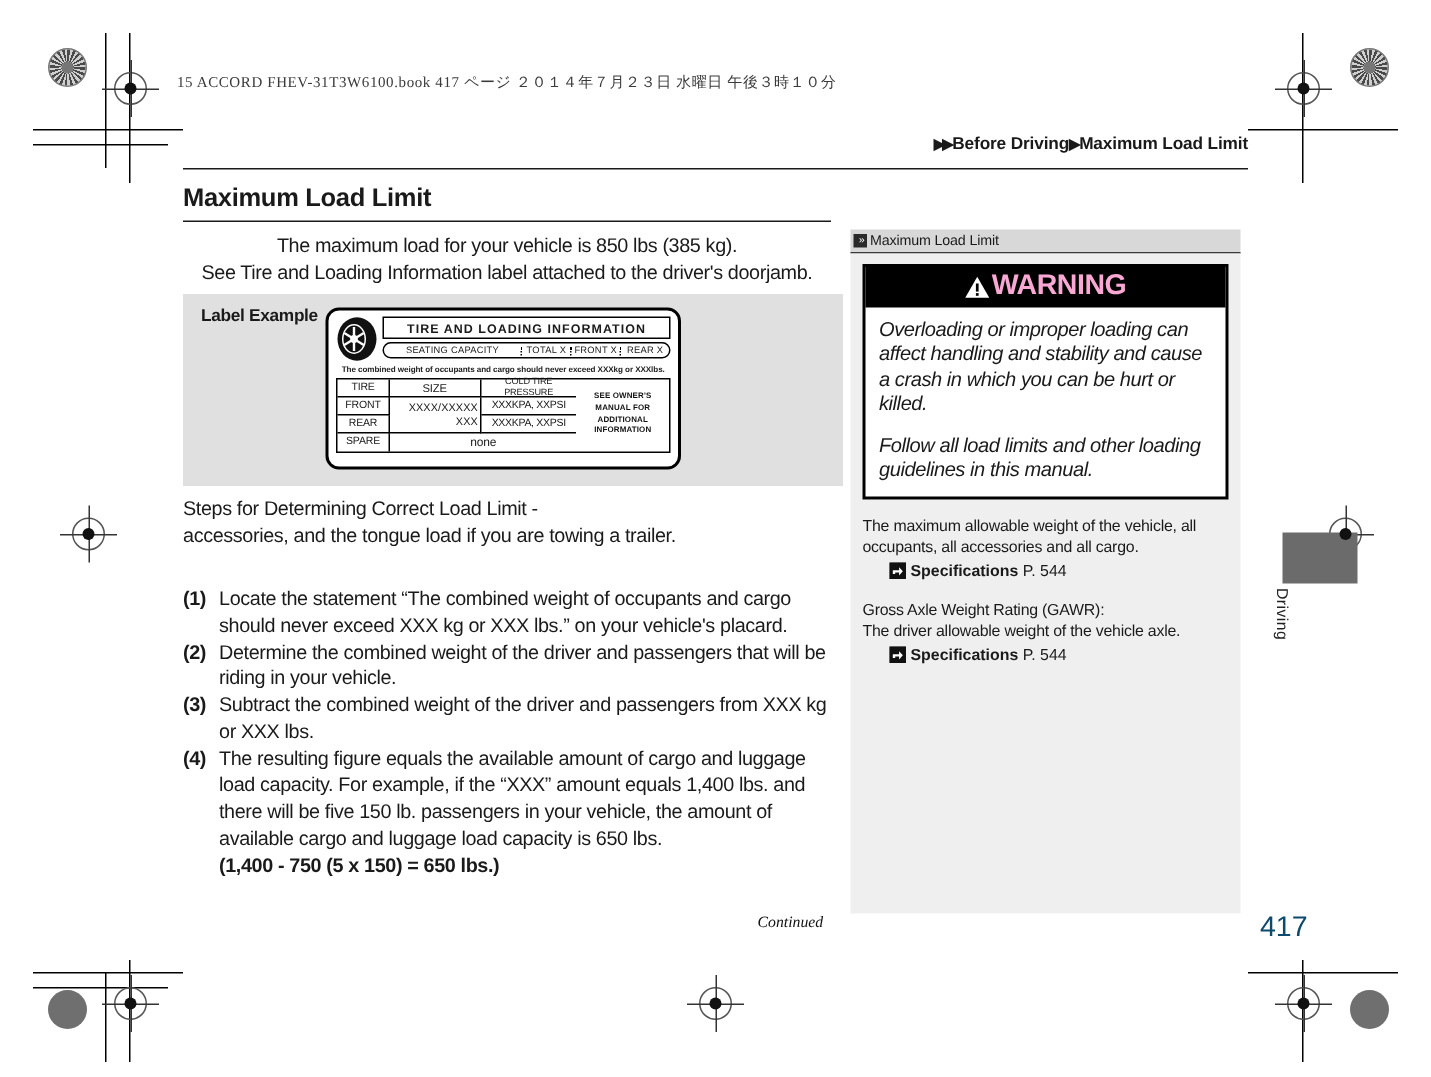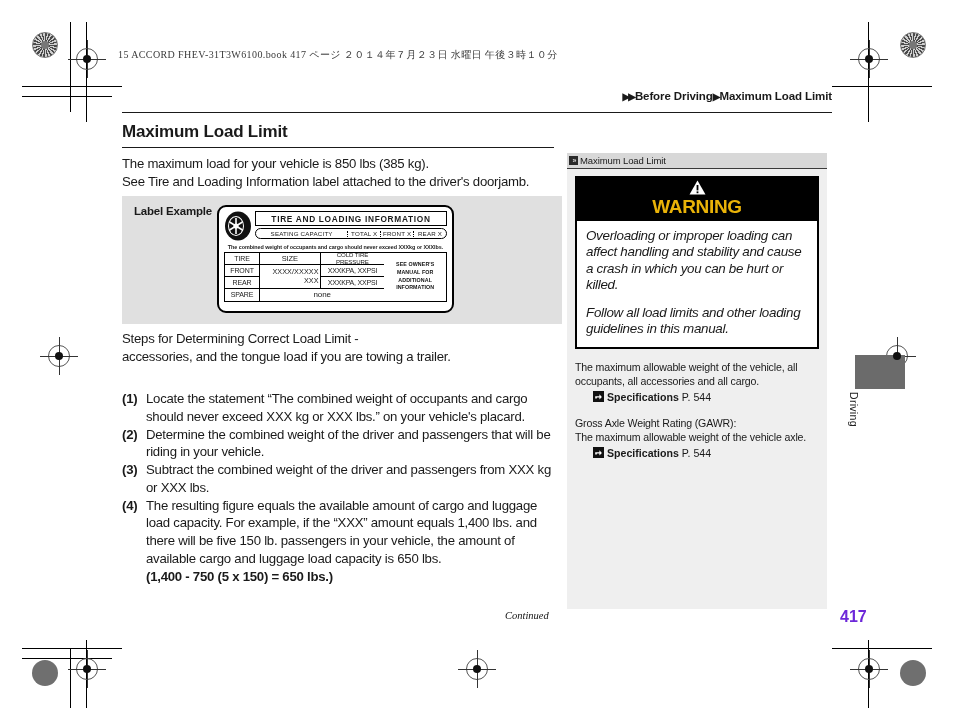--- a/index.html
+++ b/index.html
@@ -140,20 +140,21 @@
   }
   .title-rule {
     height: 1px;
     background: #1a1a1a;
     margin-bottom: 7px;
   }
   .intro {
     font-size: 13.2px;
     line-height: 1.36;
     letter-spacing: -0.25px;
+    text-align: center;
   }
 
   
   .figure-box {
     position: absolute;
     left: 122px;
     top: 196px;
     width: 440px;
     height: 128px;
     background: #e0e0e0;
@@ -350,31 +351,30 @@
     box-sizing: border-box;
   }
 
   .warn-box {
     border: 2px solid #000;
     background: #fff;
     margin-bottom: 12px;
   }
   .warn-bar {
     background: #000;
-    color: #eab308;
+    color: #f9a8d4;
     text-align: center;
     font-size: 19px;
     font-weight: bold;
     letter-spacing: -0.3px;
     padding: 2px 0 3px 0;
     display: flex;
     align-items: center;
     justify-content: center;
     gap: 1px;
-    flex-direction: column;
   }
   .warn-tri {
     display: inline-block;
     position: relative;
     width: 17px;
     height: 15px;
   }
   .warn-tri svg { display: block; }
   .warn-text {
     padding: 7px 9px 9px 9px;
@@ -428,23 +428,23 @@
     font-size: 10.5px;
     color: #222;
     writing-mode: vertical-rl;
     letter-spacing: 0.3px;
   }
 
   .page-num {
     position: absolute;
     left: 840px;
     top: 608px;
-    font-size: 16px;
-    font-weight: bold;
-    color: #6d28d9;
+    font-size: 19px;
+    font-weight: normal;
+    color: #0c4a6e;
   }
 </style>
 </head>
 <body>
 
 <div class="crop-line" style="left:22px; top:86px; width:100px; height:1px;"></div>
 <div class="crop-line" style="left:86px; top:22px; width:1px; height:100px;"></div>
 <div class="crop-line" style="left:22px; top:96px; width:90px; height:1px;"></div>
 <div class="crop-line" style="left:70px; top:22px; width:1px; height:90px;"></div>
 
@@ -625,21 +625,21 @@
             <path d="M2.2 7.6 L2.2 5.2 L6.4 5.2 L6.4 3.2 L8.9 5.9 L6.4 8.6 L6.4 6.6 L3.8 6.6 L3.8 7.6 Z" fill="#fff"></path>
           </svg>
         </span>
         <span class="ref-label">Specifications</span>
         <span>P. 544</span>
       </div>
     </div>
 
     <div class="note-block">
       <div class="note-title">Gross Axle Weight Rating (GAWR):</div>
-      <div class="note-title">The maximum allowable weight of the vehicle axle.</div>
+      <div class="note-title">The driver allowable weight of the vehicle axle.</div>
       <div class="note-ref">
         <span class="ref-icon">
           <svg width="11" height="11" viewBox="0 0 11 11">
             <rect width="11" height="11" fill="#111"></rect>
             <path d="M2.2 7.6 L2.2 5.2 L6.4 5.2 L6.4 3.2 L8.9 5.9 L6.4 8.6 L6.4 6.6 L3.8 6.6 L3.8 7.6 Z" fill="#fff"></path>
           </svg>
         </span>
         <span class="ref-label">Specifications</span>
         <span>P. 544</span>
       </div>

